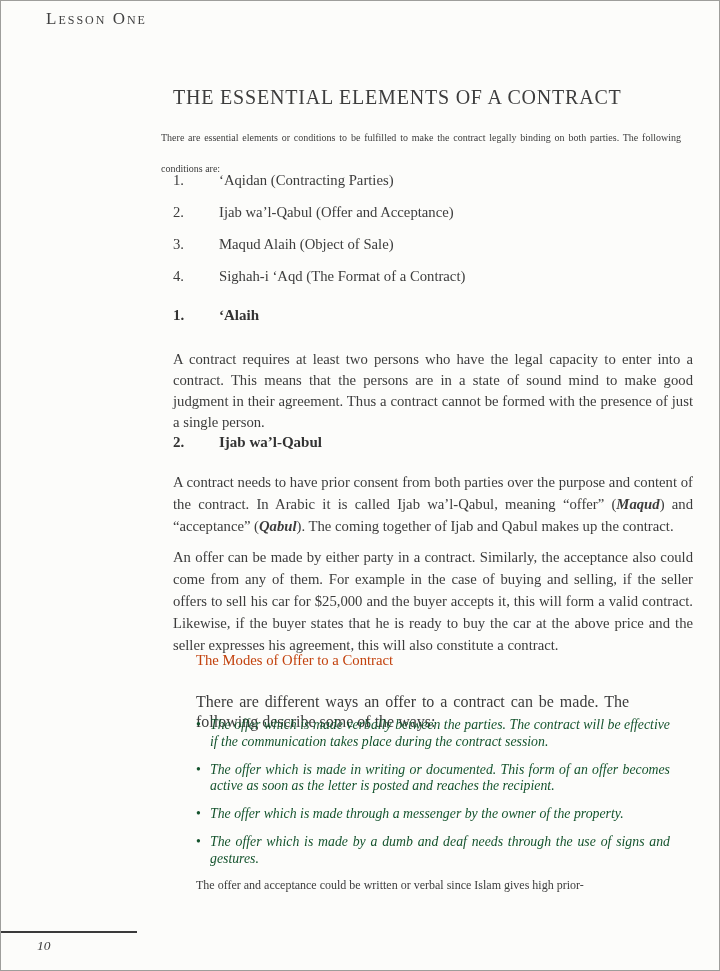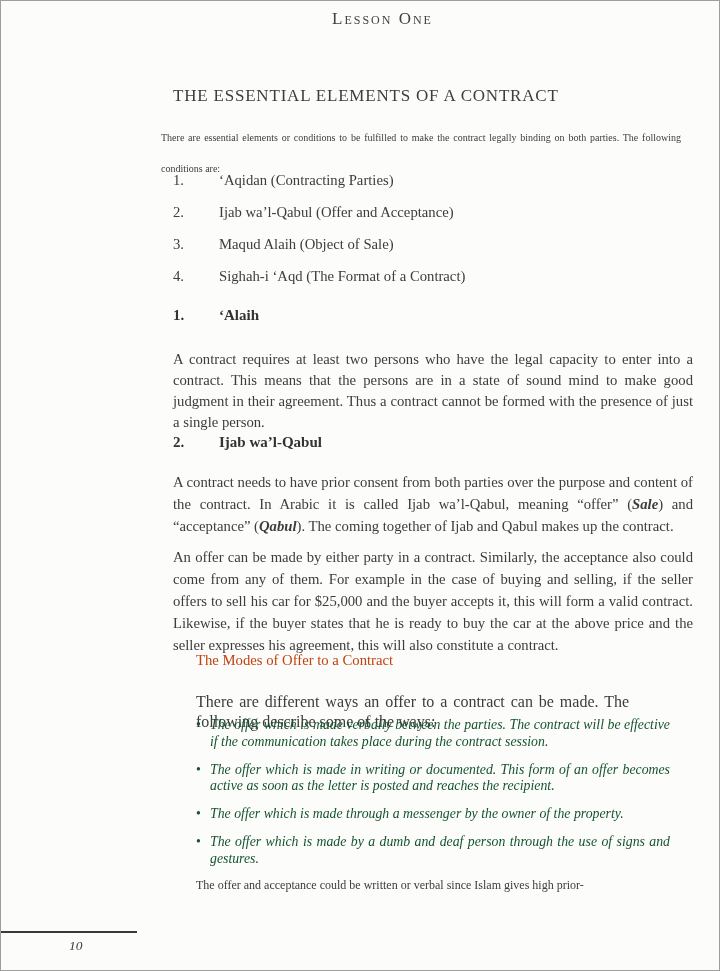--- a/index.html
+++ b/index.html
@@ -8,29 +8,29 @@
     width:720px;height:971px;
     background:#fcfcfa;
     border:1px solid #9e9e9b;
     box-sizing:border-box;
     font-family:"Liberation Serif","DejaVu Serif",serif;
     color:#3c3c3c;
     overflow:hidden;
   }
   .lesson-header{
     position:absolute;top:8px;left:0;right:0;
-    text-align:center;
+    text-align:left;
     font-variant:small-caps;
     font-size:17px;letter-spacing:2px;
     color:#414141;
     padding-left:45px;
   }
   .doc-title{
     position:absolute;top:85px;left:172px;
-    font-size:17px;letter-spacing:0.8px;
+    font-size:20px;letter-spacing:0.8px;
     color:#3d3d3d;
   }
   .intro-par{
     position:absolute;top:111px;left:160px;width:520px;
     font-size:10px;line-height:31px;text-align:justify;
   }
   .conditions{position:absolute;top:169px;left:172px;width:520px;}
   .cond-item{display:flex;line-height:21px;margin-bottom:11px;font-size:14.7px;}
   .cond-num{width:46px;flex:0 0 46px;}
   .sec-heading{
@@ -77,21 +77,21 @@
   .closing-par{
     position:absolute;top:862px;left:195px;width:500px;
     font-size:12px;line-height:21px;
   }
   .footer-rule{
     position:absolute;top:930px;left:0;width:136px;height:2px;
     background:#3a3a3a;
   }
   .page-number{
     position:absolute;top:937px;left:36px;
-    font-style:italic;font-size:13.5px;color:#3c3c3c;margin-left:32px;
+    font-style:italic;font-size:13.5px;color:#3c3c3c;
   }
 </style>
 </head>
 <body>
 
 <div class="page">
 
   <div class="lesson-header">Lesson One</div>
 
   <div class="doc-title">THE ESSENTIAL ELEMENTS OF A CONTRACT</div>
@@ -122,33 +122,33 @@
     <span>‘Alaih</span>
   </div>
 
   <p class="body-par sec1-p">A contract requires at least two persons who have the legal capacity to enter into a contract. This means that the persons are in a state of sound mind to make good judgment in their agreement. Thus a contract cannot be formed with the presence of just a single person.</p>
 
   <div class="sec-heading sec2-h">
     <span class="num">2.</span>
     <span>Ijab wa’l-Qabul</span>
   </div>
 
-  <p class="body-par sec2-p1"><span>A contract needs to have prior consent from both parties over the purpose and content of the contract. In Arabic it is called Ijab wa’l-Qabul, meaning “offer” (</span><span class="emph">Sale</span><span>) and “acceptance” (</span><span class="emph">Qabul</span><span>). The coming together of Ijab and Qabul makes up the contract.</span></p>
+  <p class="body-par sec2-p1"><span>A contract needs to have prior consent from both parties over the purpose and content of the contract. In Arabic it is called Ijab wa’l-Qabul, meaning “offer” (</span><span class="emph">Maqud</span><span>) and “acceptance” (</span><span class="emph">Qabul</span><span>). The coming together of Ijab and Qabul makes up the contract.</span></p>
 
   <p class="body-par sec2-p2">An offer can be made by either party in a contract. Similarly, the acceptance also could come from any of them. For example in the case of buying and selling, if the seller offers to sell his car for $25,000 and the buyer accepts it, this will form a valid contract. Likewise, if the buyer states that he is ready to buy the car at the above price and the seller expresses his agreement, this will also constitute a contract.</p>
 
   <div class="modes-heading">The Modes of Offer to a Contract</div>
 
   <p class="modes-intro">There are different ways an offer to a contract can be made. The following describe some of the ways:</p>
 
   <ul class="modes-bullets">
     <li class="bullet-item">The offer which is made verbally between the parties. The contract will be effective if the communication takes place during the contract session.</li>
     <li class="bullet-item">The offer which is made in writing or documented. This form of an offer becomes active as soon as the letter is posted and reaches the recipient.</li>
     <li class="bullet-item">The offer which is made through a messenger by the owner of the property.</li>
-    <li class="bullet-item">The offer which is made by a dumb and deaf person through the use of signs and gestures.</li>
+    <li class="bullet-item">The offer which is made by a dumb and deaf needs through the use of signs and gestures.</li>
   </ul>
 
   <p class="closing-par">The offer and acceptance could be written or verbal since Islam gives high prior-</p>
 
   <div class="footer-rule"></div>
   <div class="page-number">10</div>
 
 </div>
 
 </body></html>

